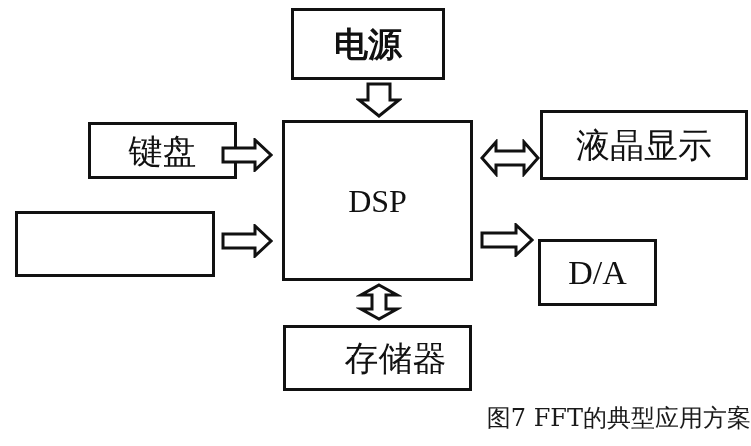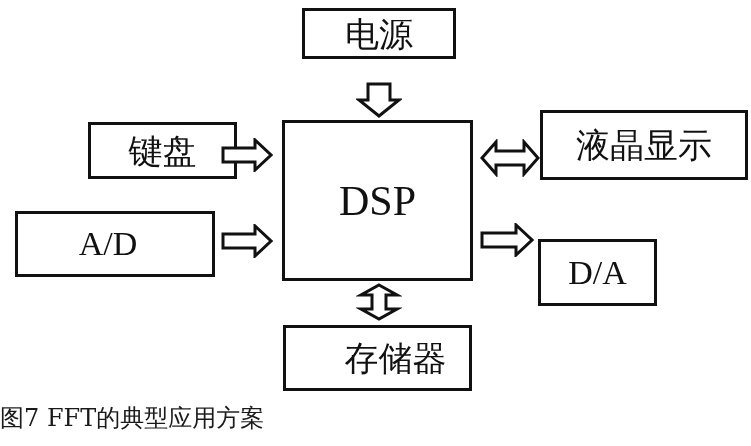--- a/index.html
+++ b/index.html
@@ -23,39 +23,39 @@
       display: flex;
       align-items: center;
       justify-content: center;
       font-size: 34px;
       line-height: 1;
       white-space: nowrap;
     }
     .box span {
       display: block;
     }
-    #box-power   { left: 302px; top: 8px;   width: 154px; height: 51px; }
-    #box-dsp     { left: 282px; top: 120px; width: 191px; height: 161px; font-family: "Liberation Serif", serif; font-size: 42px; }
+    #box-power   { left: 291px; top: 8px;   width: 154px; height: 72px; font-weight: bold; }
+    #box-dsp     { left: 282px; top: 120px; width: 191px; height: 161px; font-family: "Liberation Serif", serif; font-size: 32px; }
     #box-keyboard{ left: 88px;  top: 122px; width: 149px; height: 57px; }
     #box-adc     { left: 15px;  top: 211px; width: 200px; height: 66px; }
     #box-lcd     { left: 540px; top: 110px; width: 208px; height: 70px; }
     #box-dac     { left: 538px; top: 210px; width: 119px; height: 67px; font-family: "Liberation Serif", serif; margin-top: 29px; }
     #box-memory  { left: 283px; top: 325px; width: 189px; height: 66px; padding-left: 36px; }
     #box-adc span, #box-dac span { font-family: "Liberation Serif", serif; }
     #box-adc span.cjk { font-family: "DejaVu Serif", serif; }
     .arrow {
       position: absolute;
     }
     .arrow svg { display: block; }
     #caption {
       position: absolute;
       left: 0;
       top: 402px;
       width: 751px;
-      text-align: left;
+      text-align: right;
       font-size: 24px;
       font-family: "DejaVu Serif", "Liberation Serif", serif;
       color: #1a1a1a;
     }
   </style>
 </head>
 <body>
 
 <div class="box" id="box-power">
   <span>电源</span>
@@ -63,21 +63,20 @@
 
 <div class="box" id="box-dsp">
   <span>DSP</span>
 </div>
 
 <div class="box" id="box-keyboard">
   <span>键盘</span>
 </div>
 
 <div class="box" id="box-adc">
-  <span>A/D</span>
   <span style="width:14px"></span>
 </div>
 
 <div class="box" id="box-lcd">
   <span>液晶显示</span>
 </div>
 
 <div class="box" id="box-dac">
   <span>D/A</span>
 </div>

